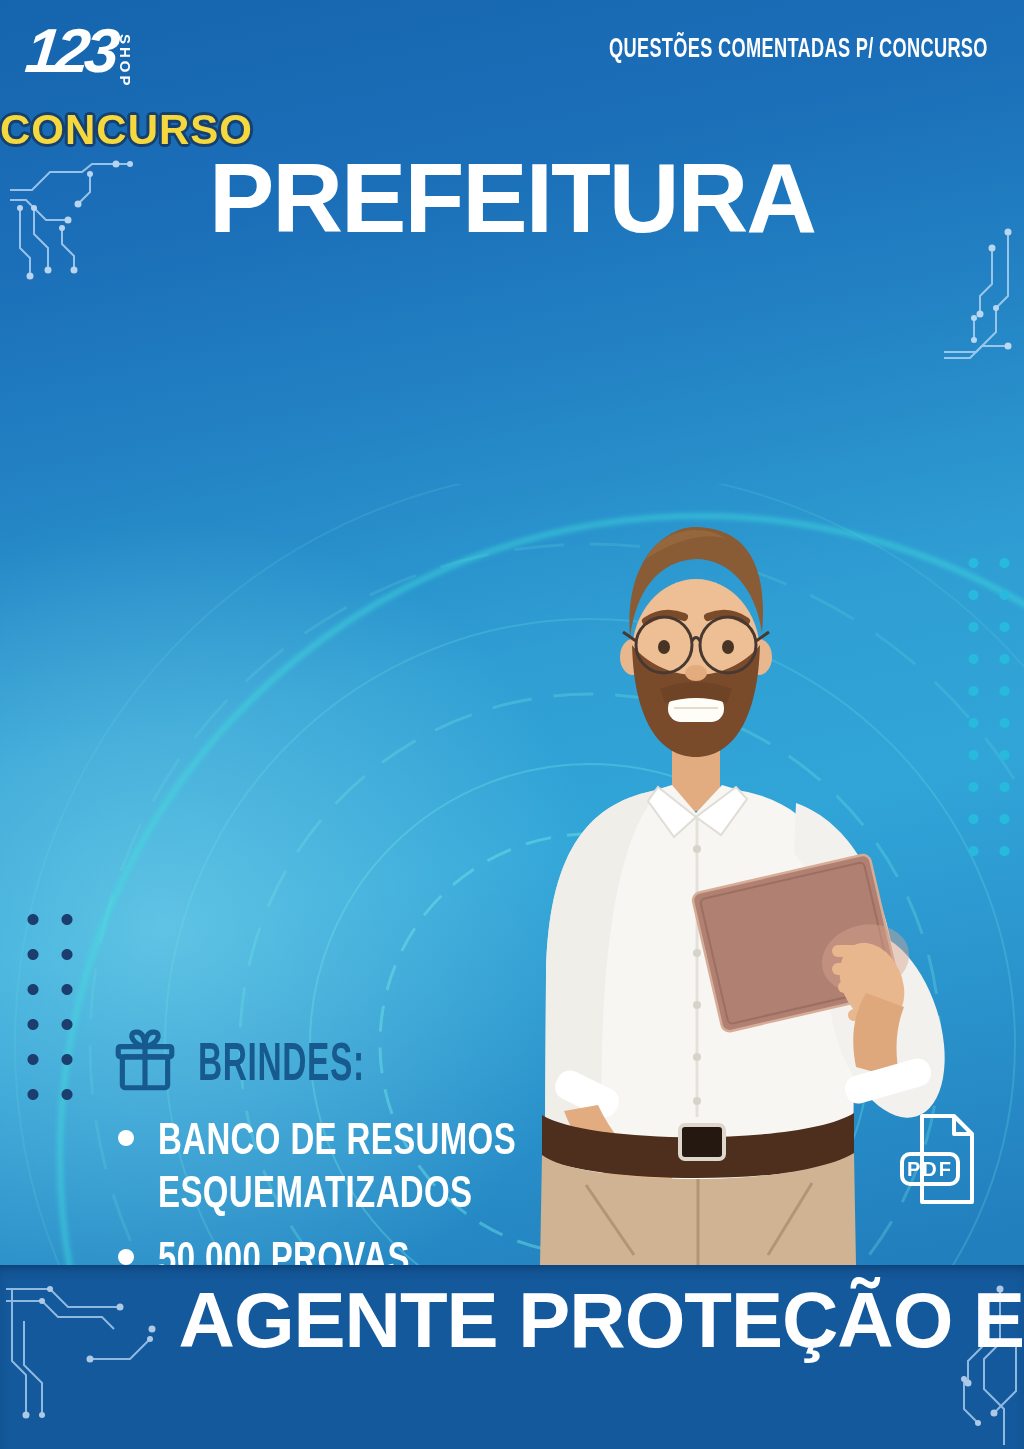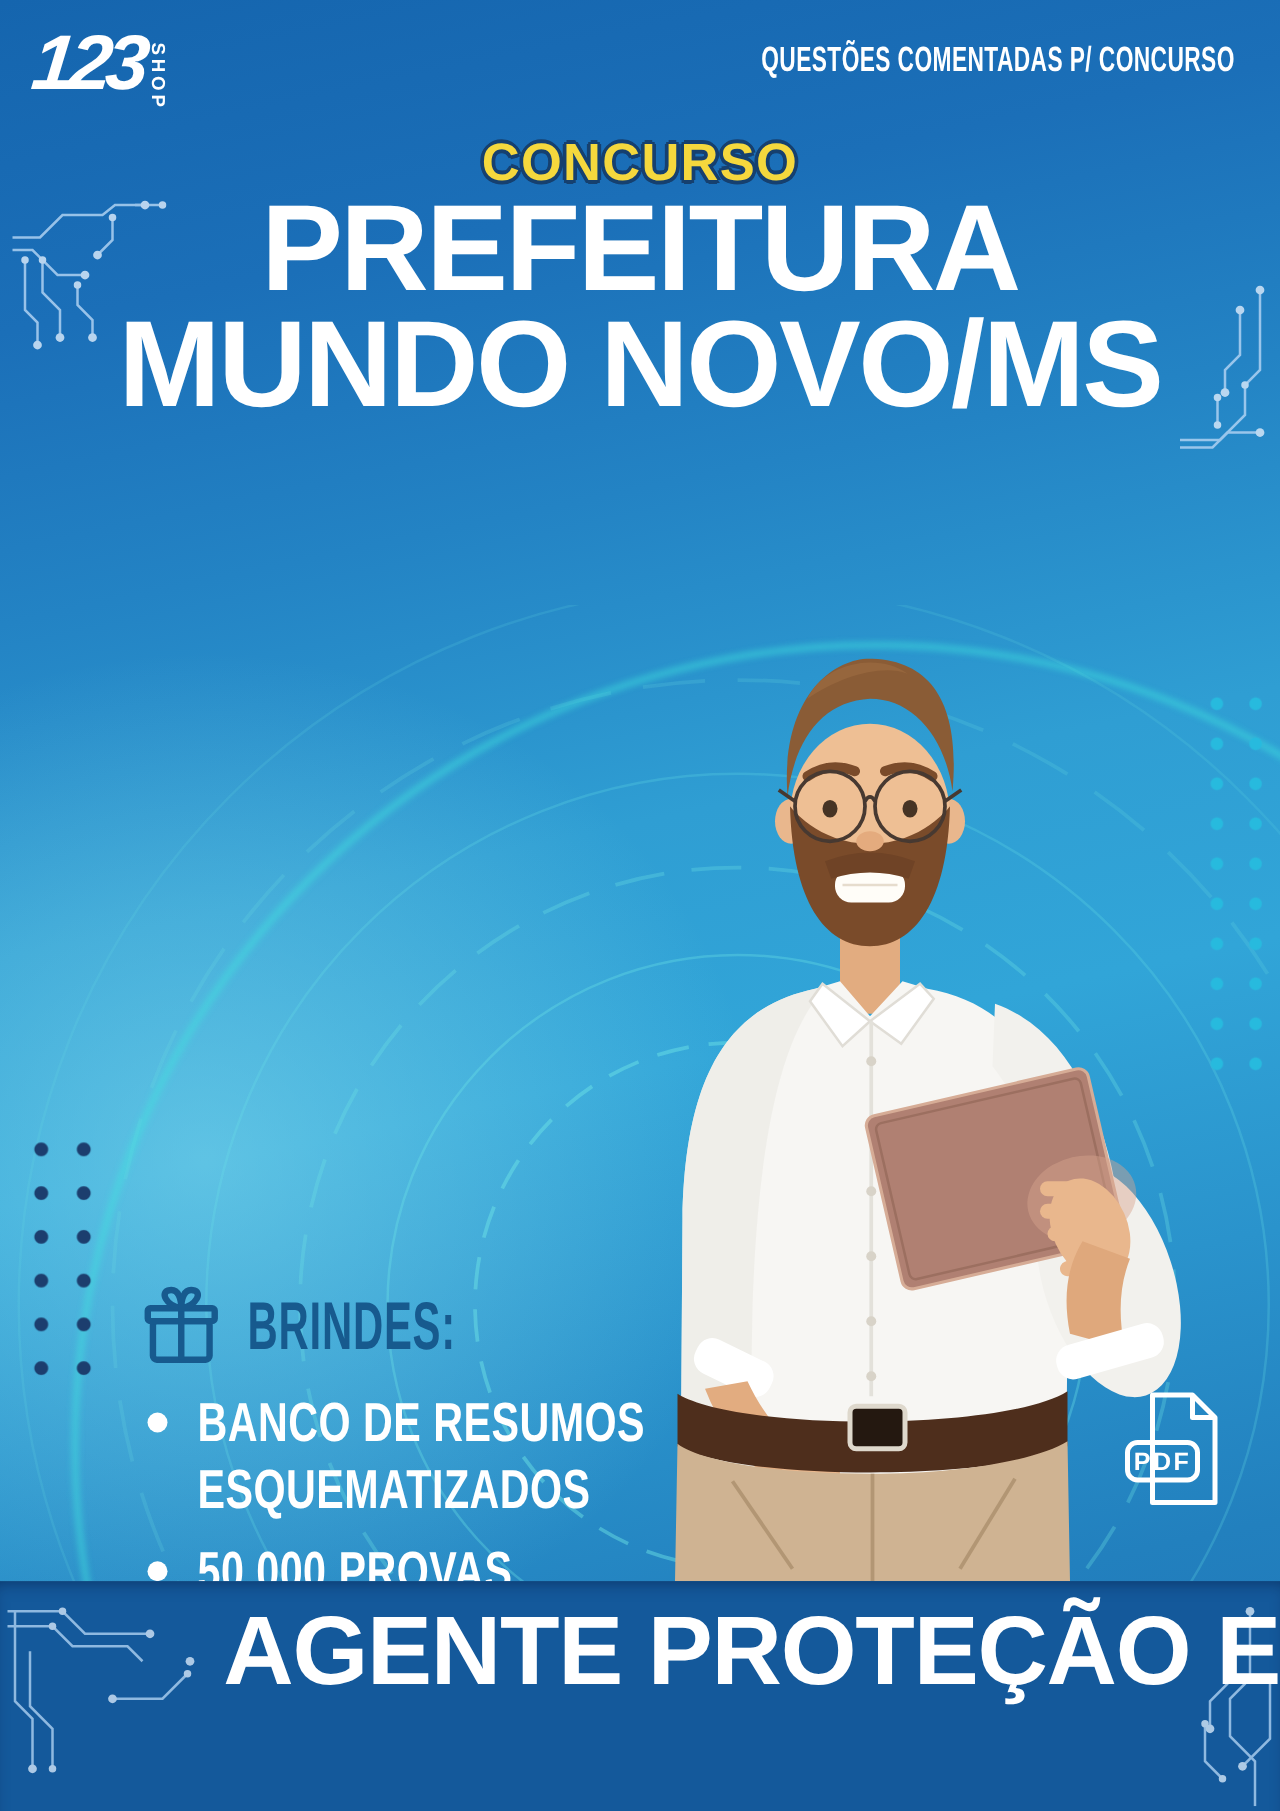--- a/index.html
+++ b/index.html
@@ -8,21 +8,21 @@
     position:relative;width:1024px;height:1449px;overflow:hidden;
     background:
       radial-gradient(ellipse 62% 40% at 16% 64%, rgba(140,225,240,.50), rgba(140,225,240,0) 70%),
       linear-gradient(168deg,#1565ae 0%,#1b6fb8 16%,#2383c4 30%,#2f9ed3 46%,#31a5d8 58%,#2a93cc 72%,#2280be 86%,#1f74b6 100%);
   }
   
   .logo{position:absolute;left:26px;top:20px;display:flex;align-items:flex-start;color:#fff;}
   .logo-number{font-size:62px;font-weight:bold;font-style:italic;letter-spacing:-5px;transform:skewX(-6deg);line-height:1;}
   .logo-shop{writing-mode:vertical-rl;font-size:15px;font-weight:bold;letter-spacing:3px;margin-left:4px;margin-top:14px;line-height:1;}
   .tagline{position:absolute;right:36px;top:32px;color:#fff;font-weight:bold;font-size:28px;white-space:nowrap;transform:scaleX(.65);transform-origin:100% 50%;letter-spacing:.5px;}
-  .kicker{position:absolute;left:0;right:0;top:106px;text-align:center;font-size:42px;font-weight:bold;letter-spacing:1px;color:#f5d83d;
+  .kicker{position:absolute;left:0;right:0;top:106px;text-align:left;font-size:42px;font-weight:bold;letter-spacing:1px;color:#f5d83d;
     text-shadow:-3px 0 0 #16406f,3px 0 0 #16406f,0 -3px 0 #16406f,0 3px 0 #16406f,-2px -2px 0 #16406f,2px 2px 0 #16406f,-2px 2px 0 #16406f,2px -2px 0 #16406f;}
   .big-title{position:absolute;left:0;right:0;top:152px;text-align:center;color:#fff;font-weight:bold;font-size:98px;line-height:.95;letter-spacing:-2px;white-space:nowrap;}
   
   .band{position:absolute;left:0;top:374px;width:100%;height:110px;background:#0f5799;display:flex;align-items:center;justify-content:center;box-shadow:inset 0 7px 10px -6px rgba(0,10,40,.45);}
   .band-text{color:#f0cd3a;font-weight:bold;font-size:70px;white-space:nowrap;transform:scaleX(.60);transform-origin:50% 50%;letter-spacing:1px;}
   
   .main{position:absolute;left:0;top:484px;width:1024px;height:781px;overflow:hidden;padding-left:16px;}
   .circles{position:absolute;left:0;top:0;}
   .heading-row{position:absolute;display:flex;align-items:center;color:#175a8e;}
   .brindes-row{left:112px;top:542px;}
@@ -94,21 +94,20 @@
       <circle cx="64" cy="120" r="3.5"></circle>
         <circle cx="30" cy="92" r="3"></circle>
         <circle cx="30" cy="114" r="3"></circle>
       <circle cx="52" cy="82" r="3"></circle>
     </g>
   </svg>
 
   <div class="kicker">CONCURSO</div>
   <div class="big-title">
     <div>PREFEITURA</div>
-    <div>MUNDO NOVO/MS</div>
   </div>
 
 
   <div class="main">
 
     <svg class="circles" width="1024" height="781" viewBox="0 0 1024 781" fill="none">
       <defs>
           <filter id="blur1">
             <feGaussianBlur stdDeviation="2.5"></feGaussianBlur>
           </filter>

